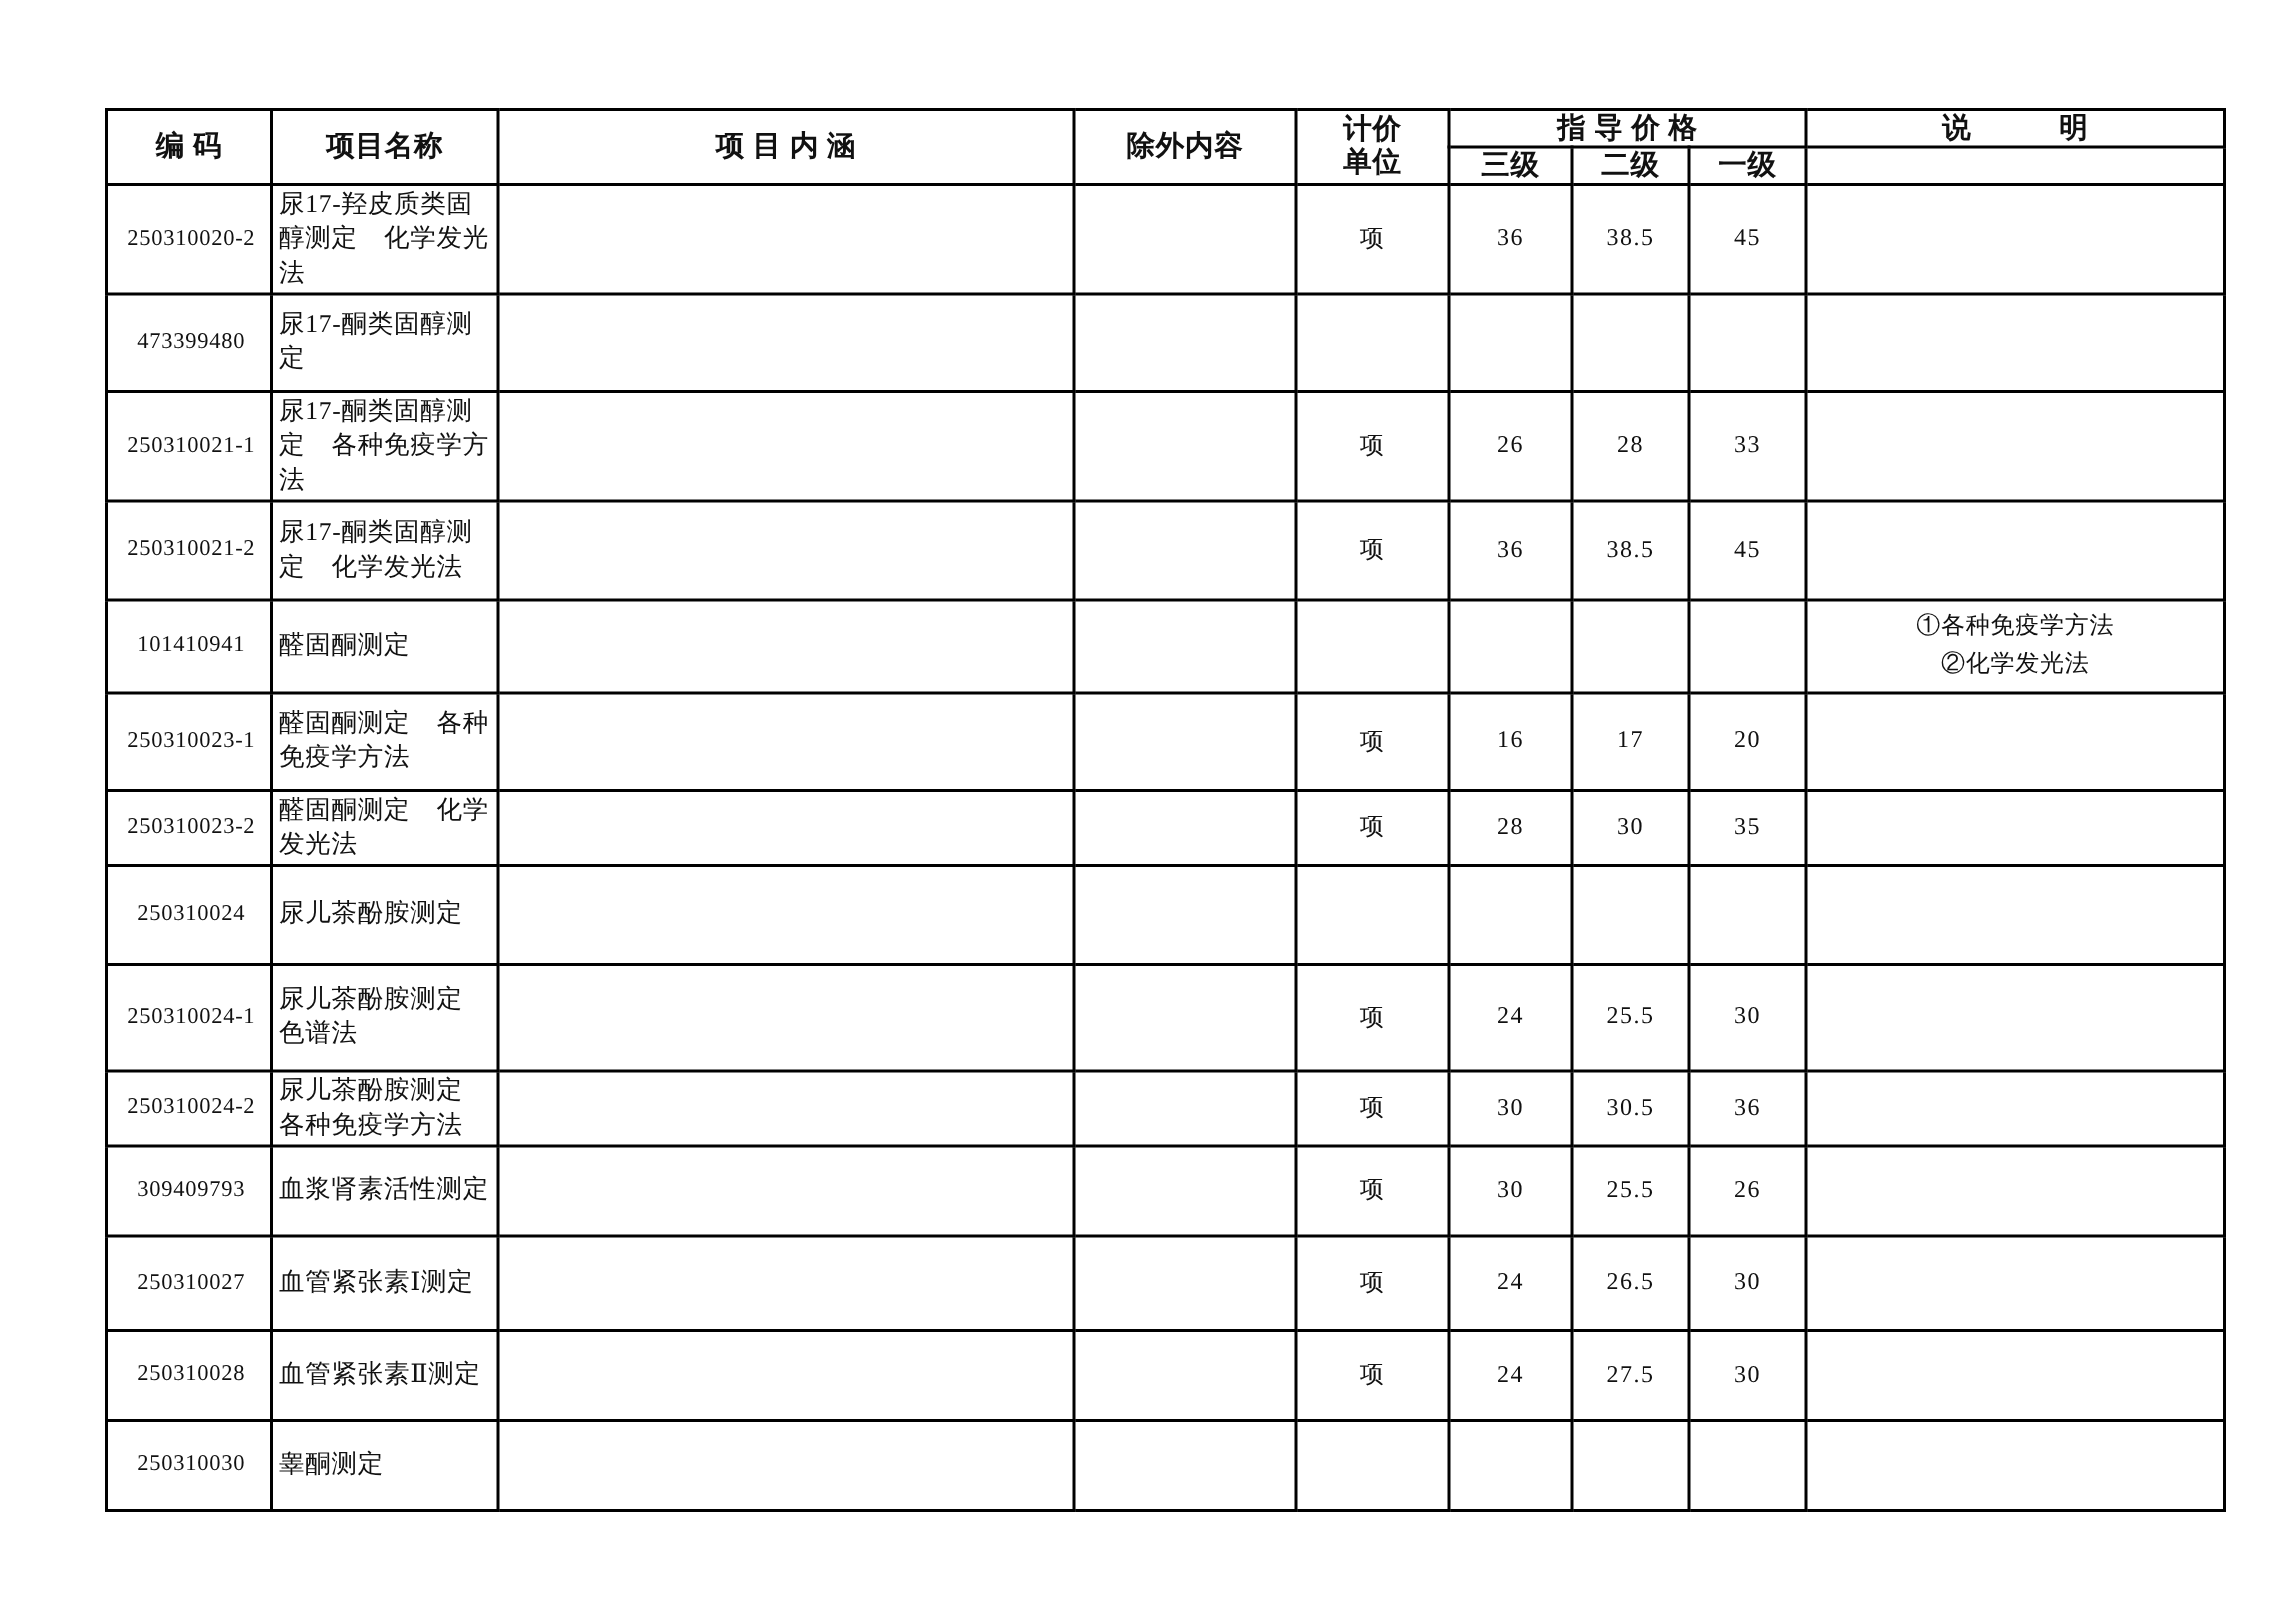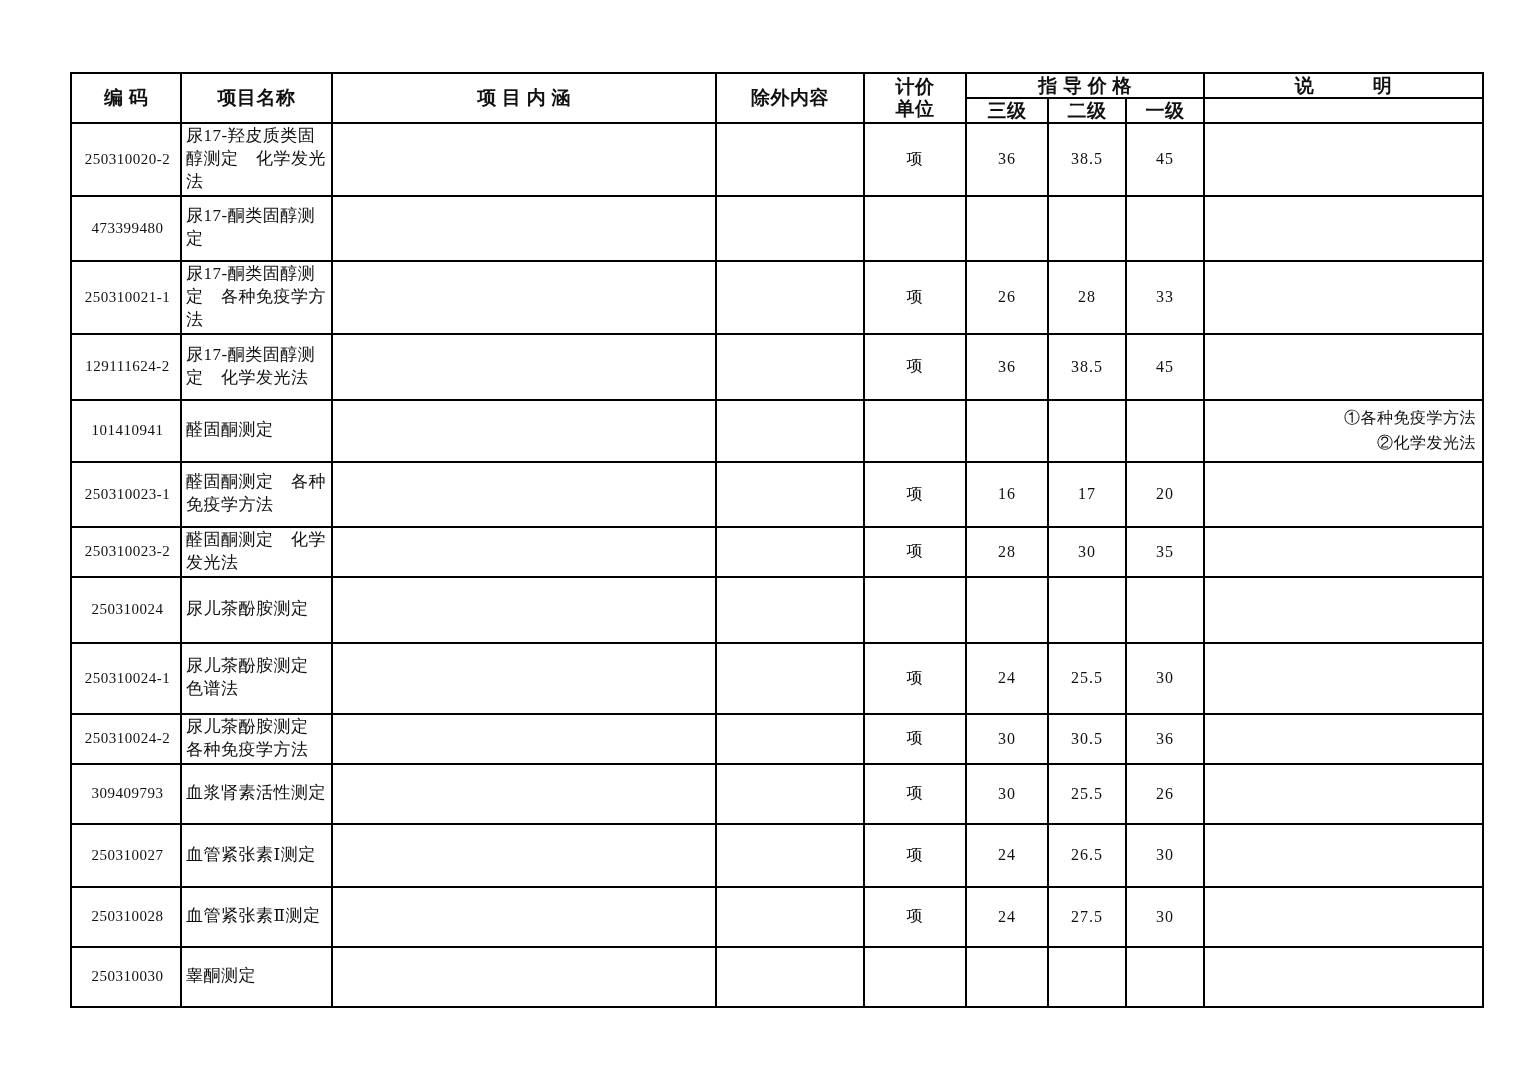--- a/index.html
+++ b/index.html
@@ -49,21 +49,21 @@
   td.blank { }
   td.center {
     text-align:center;
     vertical-align:middle;
     font-size:16px;
     letter-spacing:1px;
   }
   td.note {
     font-size:16px;
     vertical-align:middle;
-    text-align:right;
+    text-align:center;
     padding:2px 6px;
     white-space:pre-line;
     line-height:1.55;
     letter-spacing:0.5px;
   }
 </style>
 </head>
 <body>
 
 <div class="sheet">
@@ -127,21 +127,21 @@
       <td class="name">尿17-酮类固醇测定　各种免疫学方法</td>
       <td class="blank"></td>
       <td class="blank"></td>
       <td class="center">项</td>
       <td class="center">26</td>
       <td class="center">28</td>
       <td class="center">33</td>
       <td class="note"></td>
     </tr>
     <tr style="height:66px">
-      <td class="code">129111624-2</td>
+      <td class="code">250310021-2</td>
       <td class="name">尿17-酮类固醇测定　化学发光法</td>
       <td class="blank"></td>
       <td class="blank"></td>
       <td class="center">项</td>
       <td class="center">36</td>
       <td class="center">38.5</td>
       <td class="center">45</td>
       <td class="note"></td>
     </tr>
     <tr style="height:62px">

